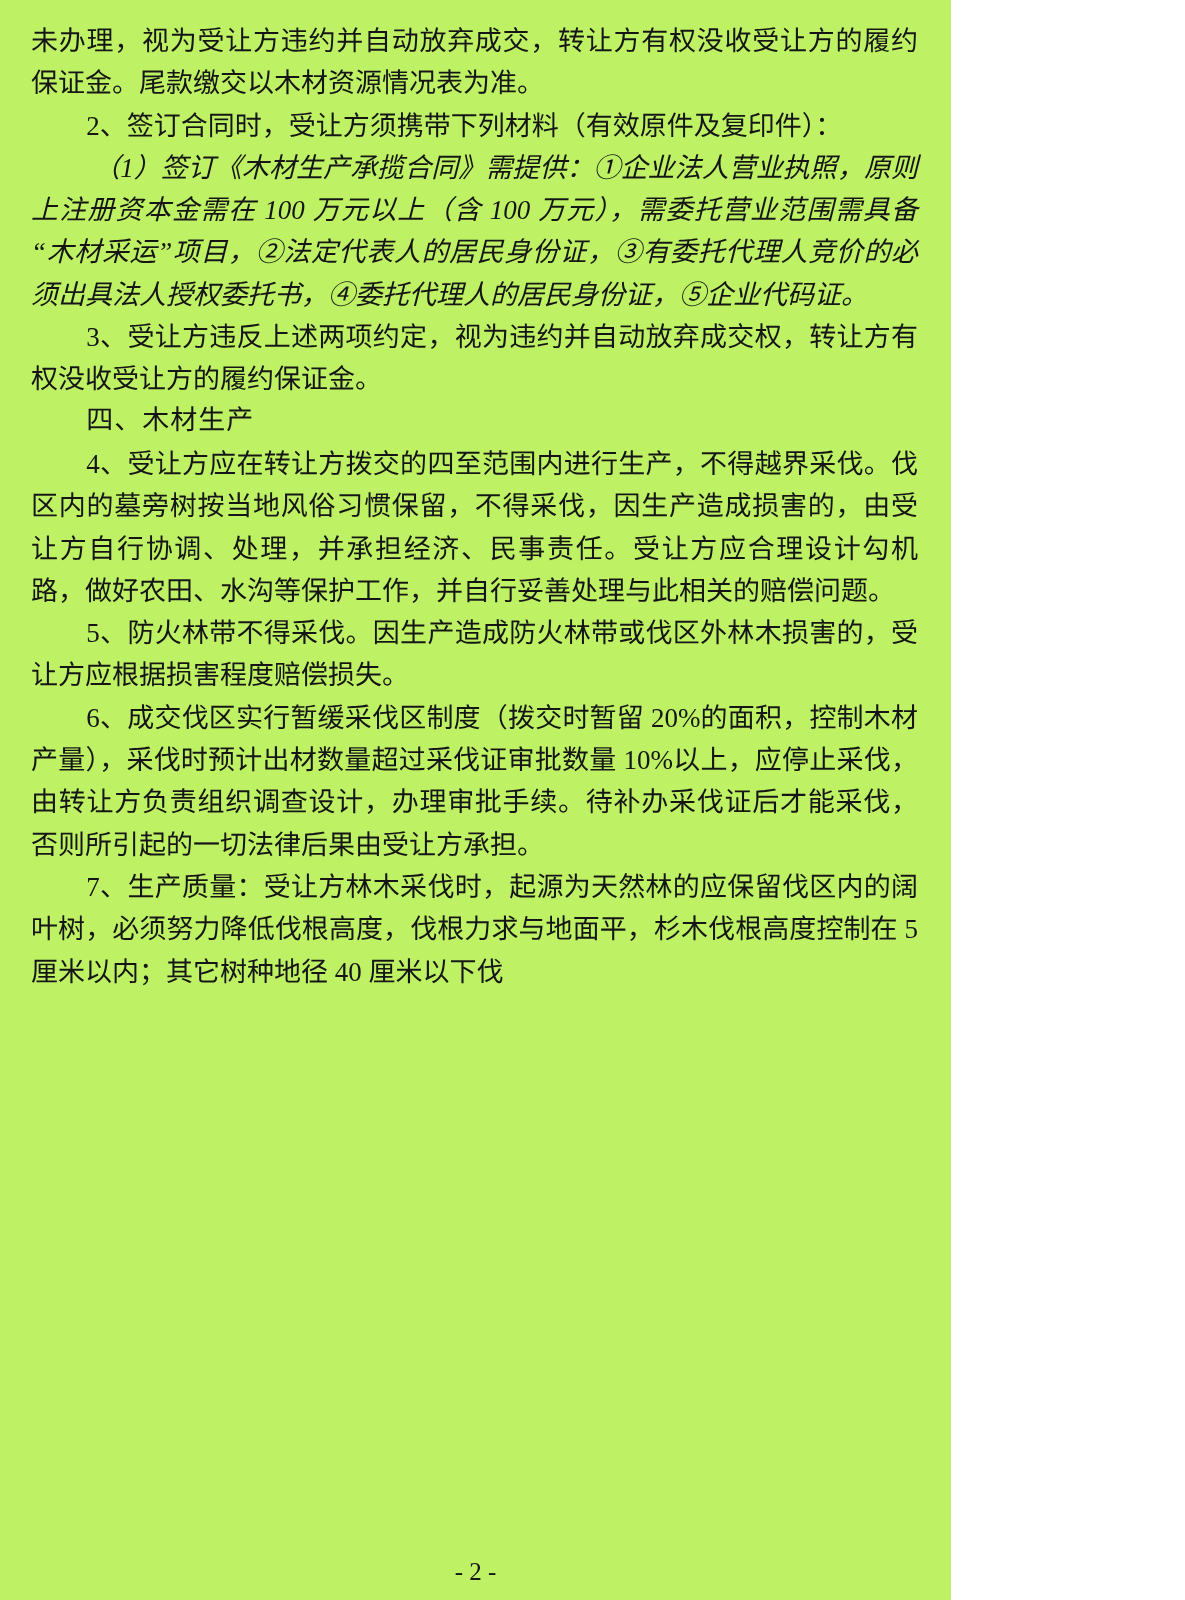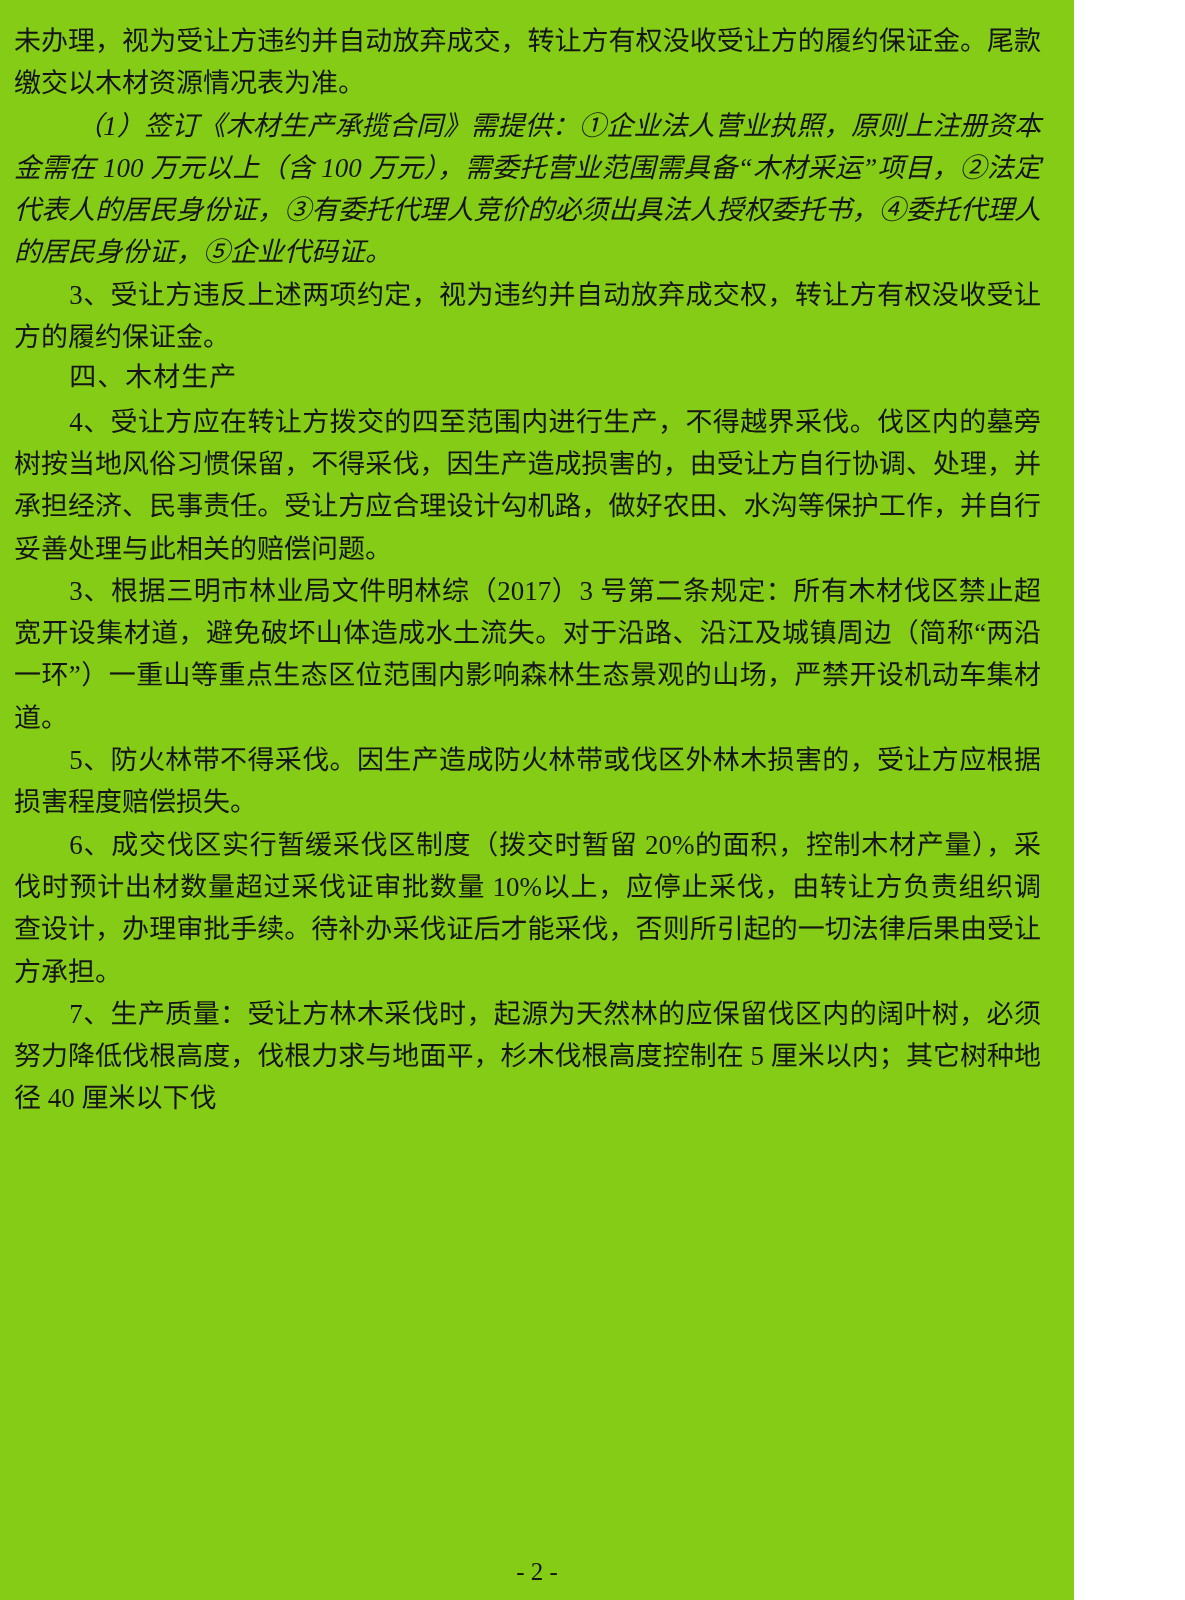--- a/index.html
+++ b/index.html
@@ -8,24 +8,24 @@
     background: #ffffff;
   }
   body {
     width: 1185px;
     height: 1600px;
     overflow: hidden;
   }
   .page {
     position: relative;
     box-sizing: border-box;
-    width: 1074px;
+    width: 951px;
     height: 1600px;
-    padding: 20px 33px 0 14px;
-    background: #84cc16;
+    padding: 20px 33px 0 31px;
+    background: #bef264;
     color: #151515;
     font-family: "Liberation Serif", "DejaVu Serif", serif;
     font-size: 27px;
     line-height: 42.3px;
   }
   .page p, .page h2 {
     margin: 0;
     padding: 0;
     text-align: justify;
     text-justify: inter-ideograph;
@@ -57,22 +57,22 @@
     line-height: 30px;
     color: #151515;
     font-family: "Liberation Serif", "DejaVu Serif", serif;
   }
 </style>
 </head>
 <body>
 
 <main class="page">
   <p class="cont">未办理，视为受让方违约并自动放弃成交，转让方有权没收受让方的履约保证金。尾款缴交以木材资源情况表为准。</p>
+  <p class="ind2">2、签订合同时，受让方须携带下列材料（有效原件及复印件）：</p>
   <p class="ind2a">（1）签订《木材生产承揽合同》需提供：①企业法人营业执照，原则上注册资本金需在 100 万元以上（含 100 万元），需委托营业范围需具备“木材采运”项目，②法定代表人的居民身份证，③有委托代理人竞价的必须出具法人授权委托书，④委托代理人的居民身份证，⑤企业代码证。</p>
   <p class="ind2">3、受让方违反上述两项约定，视为违约并自动放弃成交权，转让方有权没收受让方的履约保证金。</p>
   <h2 class="heading ind2">四、木材生产</h2>
   <p class="ind2">4、受让方应在转让方拨交的四至范围内进行生产，不得越界采伐。伐区内的墓旁树按当地风俗习惯保留，不得采伐，因生产造成损害的，由受让方自行协调、处理，并承担经济、民事责任。受让方应合理设计勾机路，做好农田、水沟等保护工作，并自行妥善处理与此相关的赔偿问题。</p>
-  <p class="ind2">3、根据三明市林业局文件明林综（2017）3 号第二条规定：所有木材伐区禁止超宽开设集材道，避免破坏山体造成水土流失。对于沿路、沿江及城镇周边（简称“两沿一环”）一重山等重点生态区位范围内影响森林生态景观的山场，严禁开设机动车集材道。</p>
   <p class="ind2">5、防火林带不得采伐。因生产造成防火林带或伐区外林木损害的，受让方应根据损害程度赔偿损失。</p>
   <p class="ind2">6、成交伐区实行暂缓采伐区制度（拨交时暂留 20%的面积，控制木材产量），采伐时预计出材数量超过采伐证审批数量 10%以上，应停止采伐，由转让方负责组织调查设计，办理审批手续。待补办采伐证后才能采伐，否则所引起的一切法律后果由受让方承担。</p>
   <p class="ind2">7、生产质量：受让方林木采伐时，起源为天然林的应保留伐区内的阔叶树，必须努力降低伐根高度，伐根力求与地面平，杉木伐根高度控制在 5 厘米以内；其它树种地径 40 厘米以下伐</p>
   <div class="footer">- 2 -</div>
 </main>
 
 </body></html>

